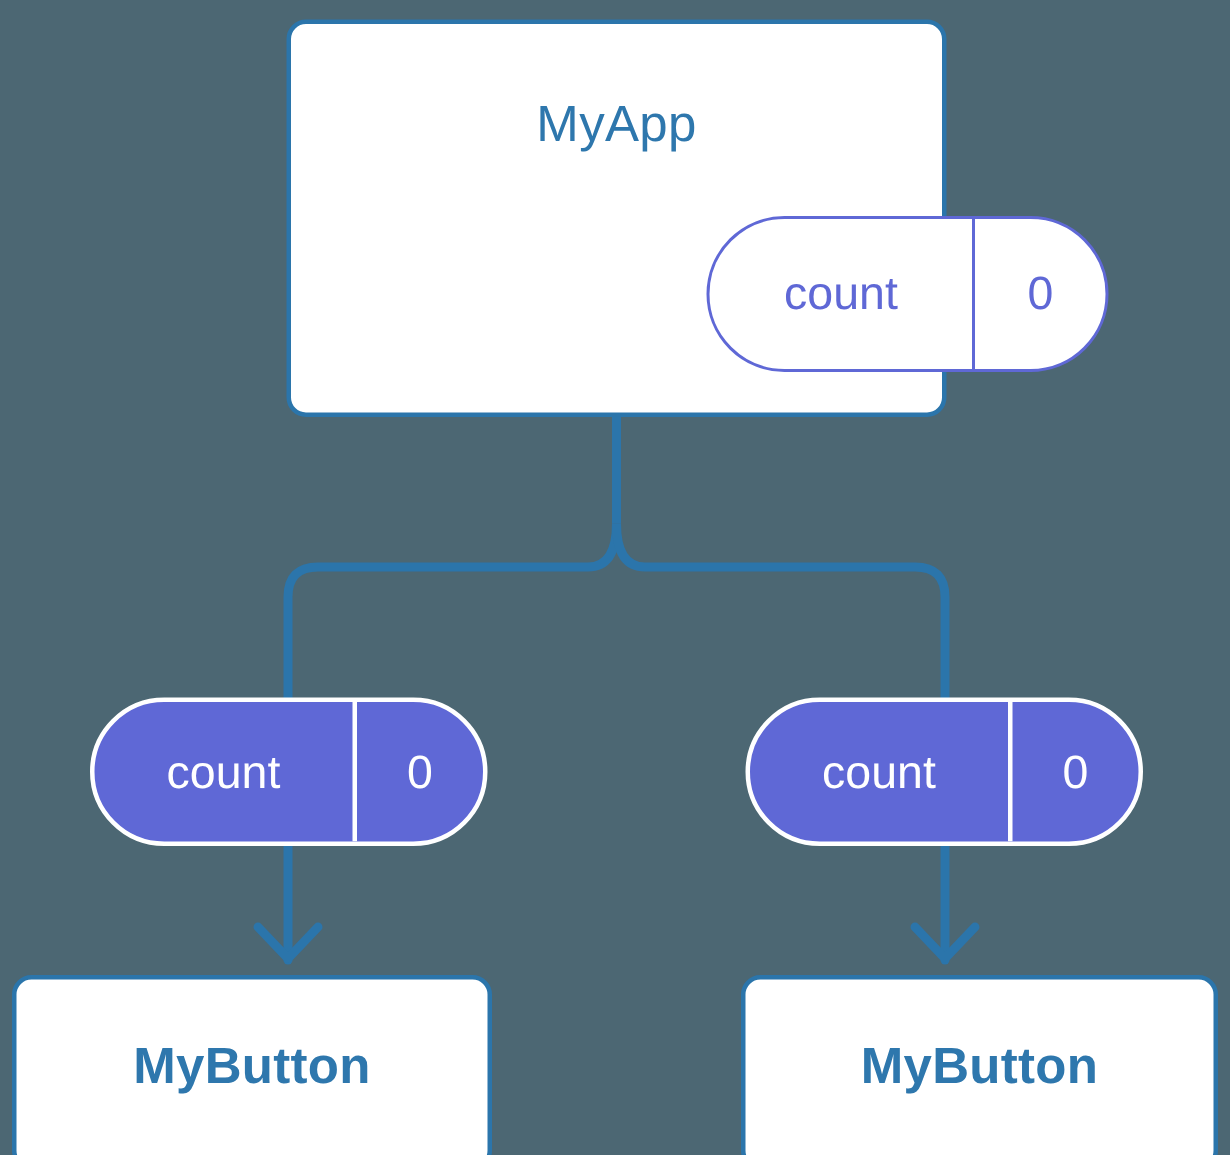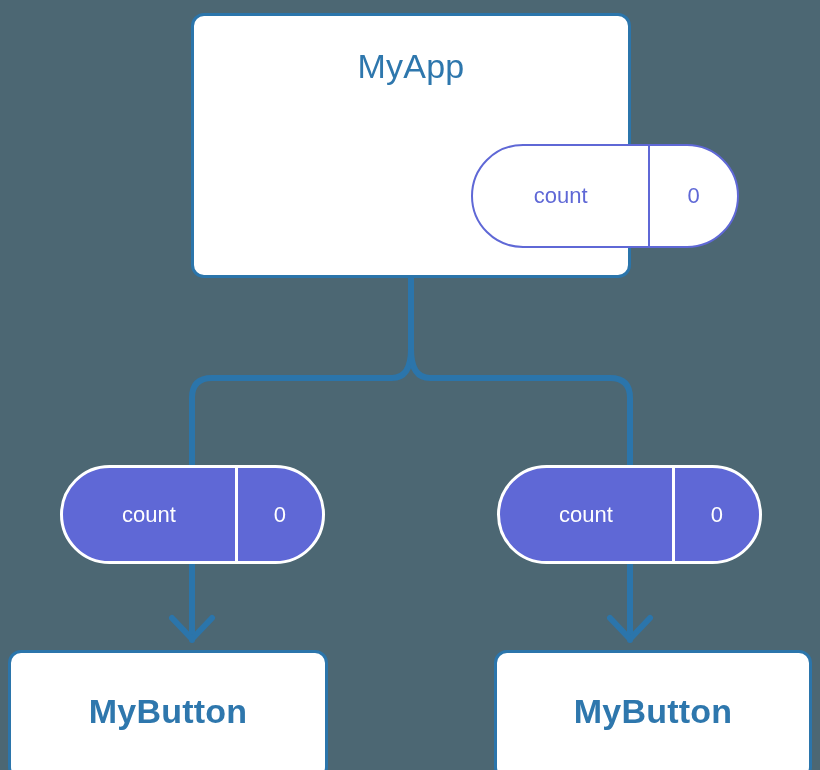--- a/index.html
+++ b/index.html
@@ -43,21 +43,21 @@
     white-space: nowrap;
   }
 
   #app-box {
     left: 191px;
     top: 13px;
     width: 440px;
     height: 265px;
   }
   #app-box .comp-title {
-    margin-top: 31px;
+    margin-top: 48px;
   }
 
   .btn-box {
     height: 130px;
   }
   #btn-box-left {
     left: 8px;
     top: 650px;
     width: 320px;
   }
@@ -78,21 +78,21 @@
     align-items: stretch;
     box-sizing: border-box;
     border-radius: 999px;
     overflow: hidden;
   }
   .pill .pill-key,
   .pill .pill-val {
     display: flex;
     align-items: center;
     justify-content: center;
-    font-size: 22px;
+    font-size: 31px;
     box-sizing: border-box;
     white-space: nowrap;
   }
 
   
   .pill-hollow {
     border: 2px solid #5f68d6;
     background: #ffffff;
   }
   .pill-hollow .pill-key,

